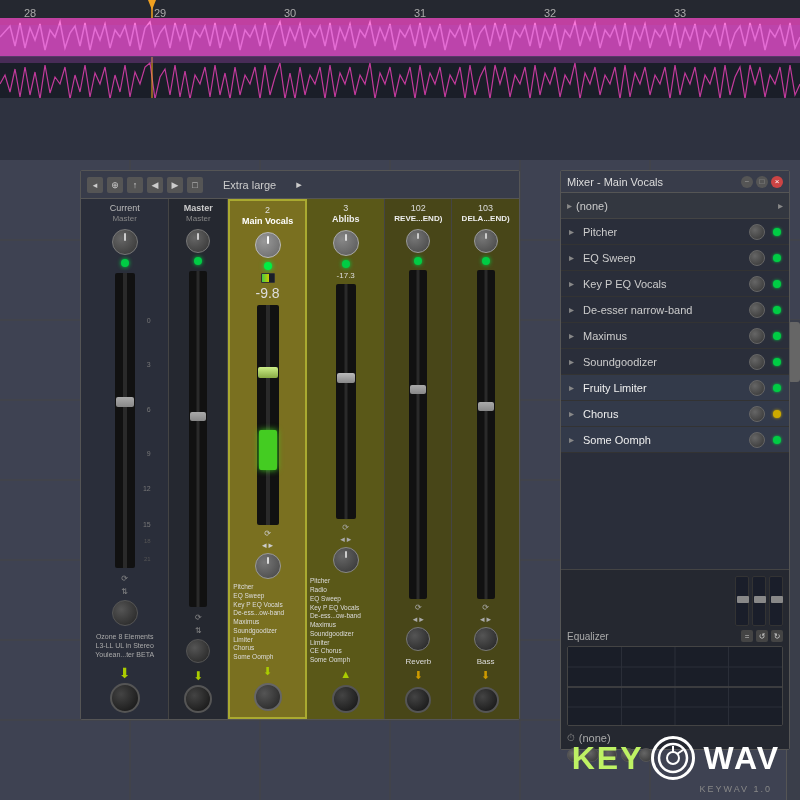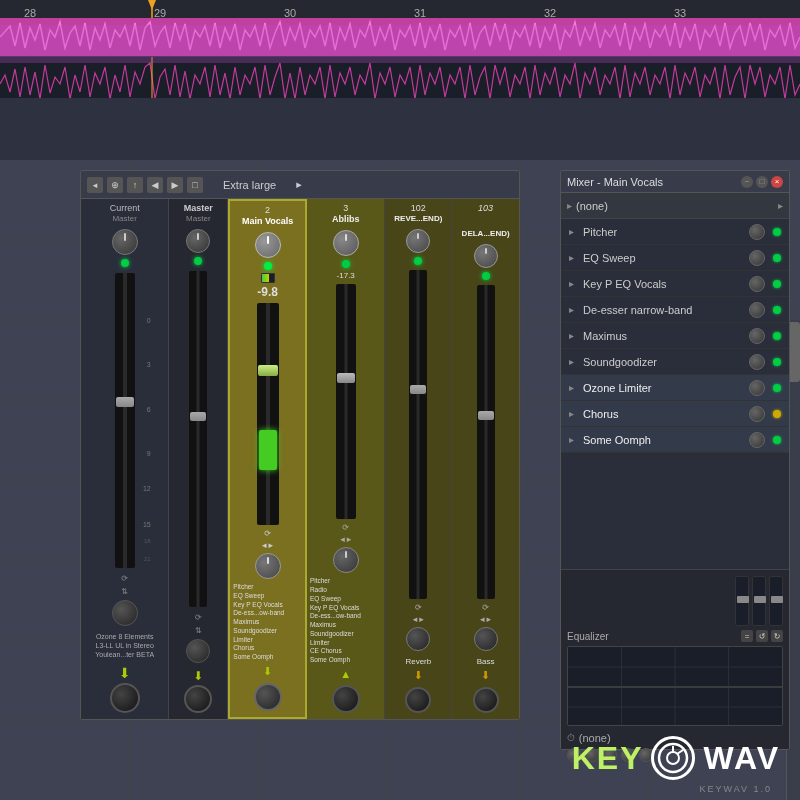--- a/index.html
+++ b/index.html
@@ -510,21 +510,21 @@
         <div style="font-size:9px;color:#ddd;margin-bottom:1px;">2</div>
         <div style="font-size:9px;color:#fff;font-weight:bold;margin-bottom:4px;">Main Vocals</div>
         <div style="width:26px;height:26px;border-radius:50%;background:radial-gradient(circle at 35% 35%,#999,#666);border:1px solid #bbb;position:relative;margin:2px 0;">
           <div style="position:absolute;top:3px;left:50%;transform:translateX(-50%);width:2px;height:8px;background:#fff;border-radius:1px;"></div>
         </div>
         <div style="width:8px;height:8px;border-radius:50%;background:#00ee44;margin:2px 0;box-shadow:0 0 5px #00ee44;"></div>
 
         <div style="width:14px;height:10px;background:#1a1e28;border:1px solid #333;margin:1px 0;overflow:hidden;border-radius:1px;">
           <div style="height:100%;background:linear-gradient(to right,#44cc44,#cccc00);width:65%;"></div>
         </div>
-        <div style="font-size:12px;color:#ddd;margin:1px 0;font-weight:bold;">-9.8</div>
+        <div style="font-size:14px;color:#ddd;margin:1px 0;">-9.8</div>
 
         <div style="flex:1;width:22px;background:#111;border-radius:2px;position:relative;min-height:120px;margin:3px 0;">
           <div style="width:4px;height:100%;background:#2a2a2a;position:absolute;left:50%;transform:translateX(-50%);"></div>
 
           <div style="width:18px;height:40px;background:#44cc22;border-radius:2px;position:absolute;left:50%;transform:translateX(-50%);bottom:25%;box-shadow:0 0 6px #44cc22;"></div>
           <div style="width:20px;height:11px;background:linear-gradient(to bottom,#ccee88,#88aa44);border-radius:2px;position:absolute;left:50%;transform:translateX(-50%);top:28%;cursor:ns-resize;"></div>
         </div>
 
         <div style="font-size:8px;color:#ccc;margin:1px 0;">⟳</div>
         <div style="display:flex;gap:2px;margin:1px 0;">
@@ -605,21 +605,21 @@
           <span style="font-size:9px;color:#aaa;">◂</span>
           <span style="font-size:9px;color:#aaa;">▸</span>
         </div>
         <div style="width:24px;height:24px;border-radius:50%;background:radial-gradient(circle at 35% 35%,#555,#222);border:1px solid #777;margin:2px 0;"></div>
         <div style="font-size:8px;color:#ddd;margin-top:4px;">Reverb</div>
         <div style="color:#cc9900;font-size:11px;margin:3px 0;">⬇</div>
         <div style="width:26px;height:26px;border-radius:50%;background:radial-gradient(circle at 35% 35%,#444,#111);border:2px solid #555;margin:2px 0;"></div>
       </div>
 
       <div style="width:68px;background:#484618;display:flex;flex-direction:column;align-items:center;padding:4px 2px;">
-        <div style="font-size:9px;color:#ddd;margin-bottom:16px;font-style:italic;">103</div>
+        <div style="font-size:9px;color:#ddd;margin-bottom:1px;">103</div>
         <div style="font-size:8px;color:#eee;font-weight:bold;margin-bottom:4px;">DELA...END)</div>
         <div style="width:24px;height:24px;border-radius:50%;background:radial-gradient(circle at 35% 35%,#777,#444);border:1px solid #999;position:relative;margin:2px 0;">
           <div style="position:absolute;top:3px;left:50%;transform:translateX(-50%);width:2px;height:6px;background:#ccc;border-radius:1px;"></div>
         </div>
         <div style="width:8px;height:8px;border-radius:50%;background:#00cc44;margin:2px 0;box-shadow:0 0 4px #00cc44;"></div>
         <div style="flex:1;width:18px;background:#111;border-radius:2px;position:relative;min-height:120px;margin:3px 0;">
           <div style="width:3px;height:100%;background:#2a2a2a;position:absolute;left:50%;transform:translateX(-50%);"></div>
           <div style="width:16px;height:9px;background:linear-gradient(to bottom,#aaa,#888);border-radius:2px;position:absolute;left:50%;transform:translateX(-50%);top:40%;cursor:ns-resize;"></div>
         </div>
         <div style="font-size:8px;color:#aaa;margin:1px 0;">⟳</div>
@@ -692,21 +692,21 @@
 
       <div class="fx-slot">
         <span class="fx-arrow">▸</span>
         <span class="fx-name">Soundgoodizer</span>
         <div class="fx-knob-small"></div>
         <div class="fx-led"></div>
       </div>
 
       <div class="fx-slot" style="background:#333a4a;">
         <span class="fx-arrow">▸</span>
-        <span class="fx-name highlighted">Ozone Limiter</span>
+        <span class="fx-name highlighted">Fruity Limiter</span>
         <div class="fx-knob-small"></div>
         <div class="fx-led"></div>
       </div>
 
       <div class="fx-slot" style="background:#333a4a;">
         <span class="fx-arrow">▸</span>
         <span class="fx-name highlighted">Chorus</span>
         <div class="fx-knob-small"></div>
         <div class="fx-led yellow"></div>
       </div>

